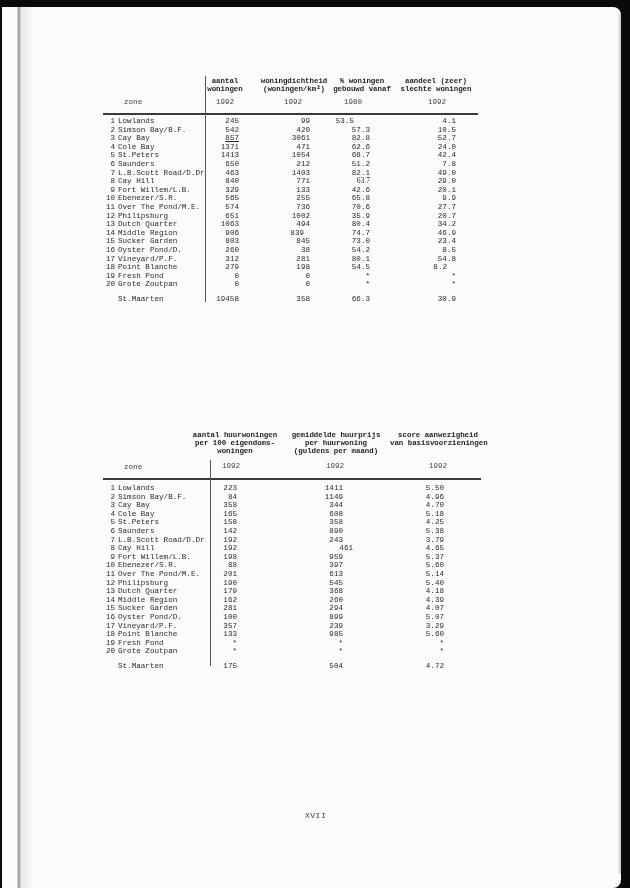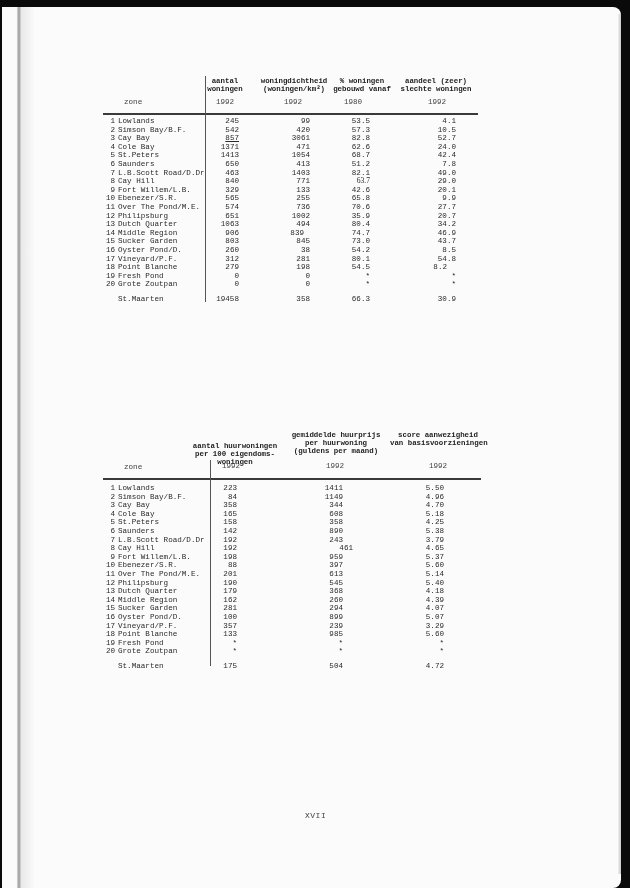--- a/index.html
+++ b/index.html
@@ -71,21 +71,21 @@
 
   <div class="hline" style="left:103px;top:113px;width:375px;"></div>
   <div class="vline" style="left:205px;top:76px;height:226px;"></div>
 
   <div class="tbl" id="t1body" style="left:105px;top:117px;width:380px;">
       <div class="row" style="top: 0px;">
         <span class="cell num" style="left: -4px; width: 14px;">1</span>
         <span class="cell" style="left: 13px;">Lowlands</span>
         <span class="cell num" style="left: 100px; width: 34px;">245</span>
         <span class="cell num" style="left: 170px; width: 35px;">99</span>
-        <span class="cell num" style="left: 230px; width: 35px;">53.5</span>
+        <span class="cell num" style="left: 214px; width: 35px;">53.5</span>
         <span class="cell num" style="left: 315px; width: 36px;">4.1</span>
       </div>
       <div class="row" style="top: 8.6px;">
         <span class="cell num" style="left: -4px; width: 14px;">2</span>
         <span class="cell" style="left: 13px;">Simson Bay/B.F.</span>
         <span class="cell num" style="left: 100px; width: 34px;">542</span>
         <span class="cell num" style="left: 170px; width: 35px;">420</span>
         <span class="cell num" style="left: 230px; width: 35px;">57.3</span>
         <span class="cell num" style="left: 315px; width: 36px;">10.5</span>
       </div>
@@ -110,21 +110,21 @@
         <span class="cell" style="left: 13px;">St.Peters</span>
         <span class="cell num" style="left: 100px; width: 34px;">1413</span>
         <span class="cell num" style="left: 170px; width: 35px;">1054</span>
         <span class="cell num" style="left: 230px; width: 35px;">68.7</span>
         <span class="cell num" style="left: 315px; width: 36px;">42.4</span>
       </div>
       <div class="row" style="top: 43px;">
         <span class="cell num" style="left: -4px; width: 14px;">6</span>
         <span class="cell" style="left: 13px;">Saunders</span>
         <span class="cell num" style="left: 100px; width: 34px;">650</span>
-        <span class="cell num" style="left: 170px; width: 35px;">413</span>
+        <span class="cell num" style="left: 170px; width: 35px;">212</span>
         <span class="cell num" style="left: 230px; width: 35px;">51.2</span>
         <span class="cell num" style="left: 315px; width: 36px;">7.8</span>
       </div>
       <div class="row" style="top: 51.6px;">
         <span class="cell num" style="left: -4px; width: 14px;">7</span>
         <span class="cell" style="left: 13px;">L.B.Scott Road/D.Dr</span>
         <span class="cell num" style="left: 100px; width: 34px;">463</span>
         <span class="cell num" style="left: 170px; width: 35px;">1403</span>
         <span class="cell num" style="left: 230px; width: 35px;">82.1</span>
         <span class="cell num" style="left: 315px; width: 36px;">49.0</span>
@@ -184,21 +184,21 @@
         <span class="cell num" style="left: 164px; width: 35px;">839</span>
         <span class="cell num" style="left: 230px; width: 35px;">74.7</span>
         <span class="cell num" style="left: 315px; width: 36px;">46.9</span>
       </div>
       <div class="row" style="top: 120.4px;">
         <span class="cell num" style="left: -4px; width: 14px;">15</span>
         <span class="cell" style="left: 13px;">Sucker Garden</span>
         <span class="cell num" style="left: 100px; width: 34px;">803</span>
         <span class="cell num" style="left: 170px; width: 35px;">845</span>
         <span class="cell num" style="left: 230px; width: 35px;">73.0</span>
-        <span class="cell num" style="left: 315px; width: 36px;">43.7</span>
+        <span class="cell num" style="left: 315px; width: 36px;">23.4</span>
       </div>
       <div class="row" style="top: 129px;">
         <span class="cell num" style="left: -4px; width: 14px;">16</span>
         <span class="cell" style="left: 13px;">Oyster Pond/D.</span>
         <span class="cell num" style="left: 100px; width: 34px;">260</span>
         <span class="cell num" style="left: 170px; width: 35px;">38</span>
         <span class="cell num" style="left: 230px; width: 35px;">54.2</span>
         <span class="cell num" style="left: 315px; width: 36px;">8.5</span>
       </div>
       <div class="row" style="top: 137.6px;">
@@ -237,21 +237,21 @@
         <span class="cell" style="left: 13px;">St.Maarten</span>
         <span class="cell num" style="left: 100px; width: 34px;">19458</span>
         <span class="cell num" style="left: 170px; width: 35px;">358</span>
         <span class="cell num" style="left: 230px; width: 35px;">66.3</span>
         <span class="cell num" style="left: 315px; width: 36px;">30.9</span>
       </div>
     </div>
 </div>
 
 <div>
-  <div class="hdr" style="left:190px;top:431px;width:90px;margin-top:11px;">
+  <div class="hdr" style="left:190px;top:431px;width:90px;">
     <div>aantal huurwoningen</div>
     <div>per 100 eigendoms-</div>
     <div>woningen</div>
   </div>
   <div class="hdr" style="left:290px;top:431px;width:92px;">
     <div>gemiddelde huurprijs</div>
     <div>per huurwoning</div>
     <div>(guldens per maand)</div>
   </div>
   <div class="hdr" style="left:390px;top:431px;width:96px;">

